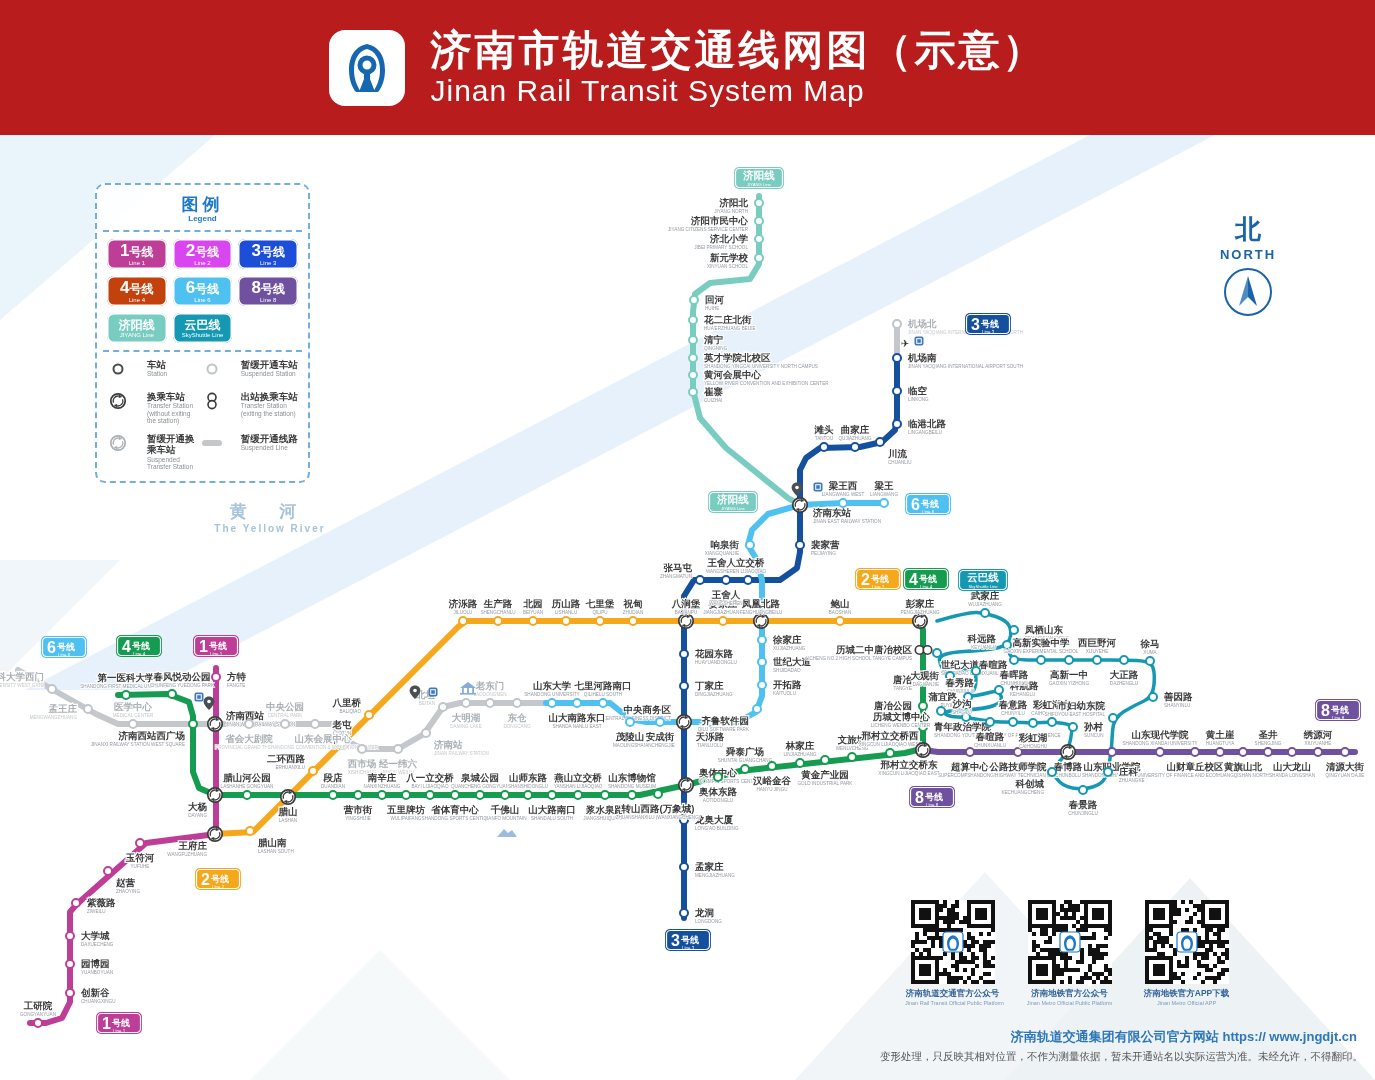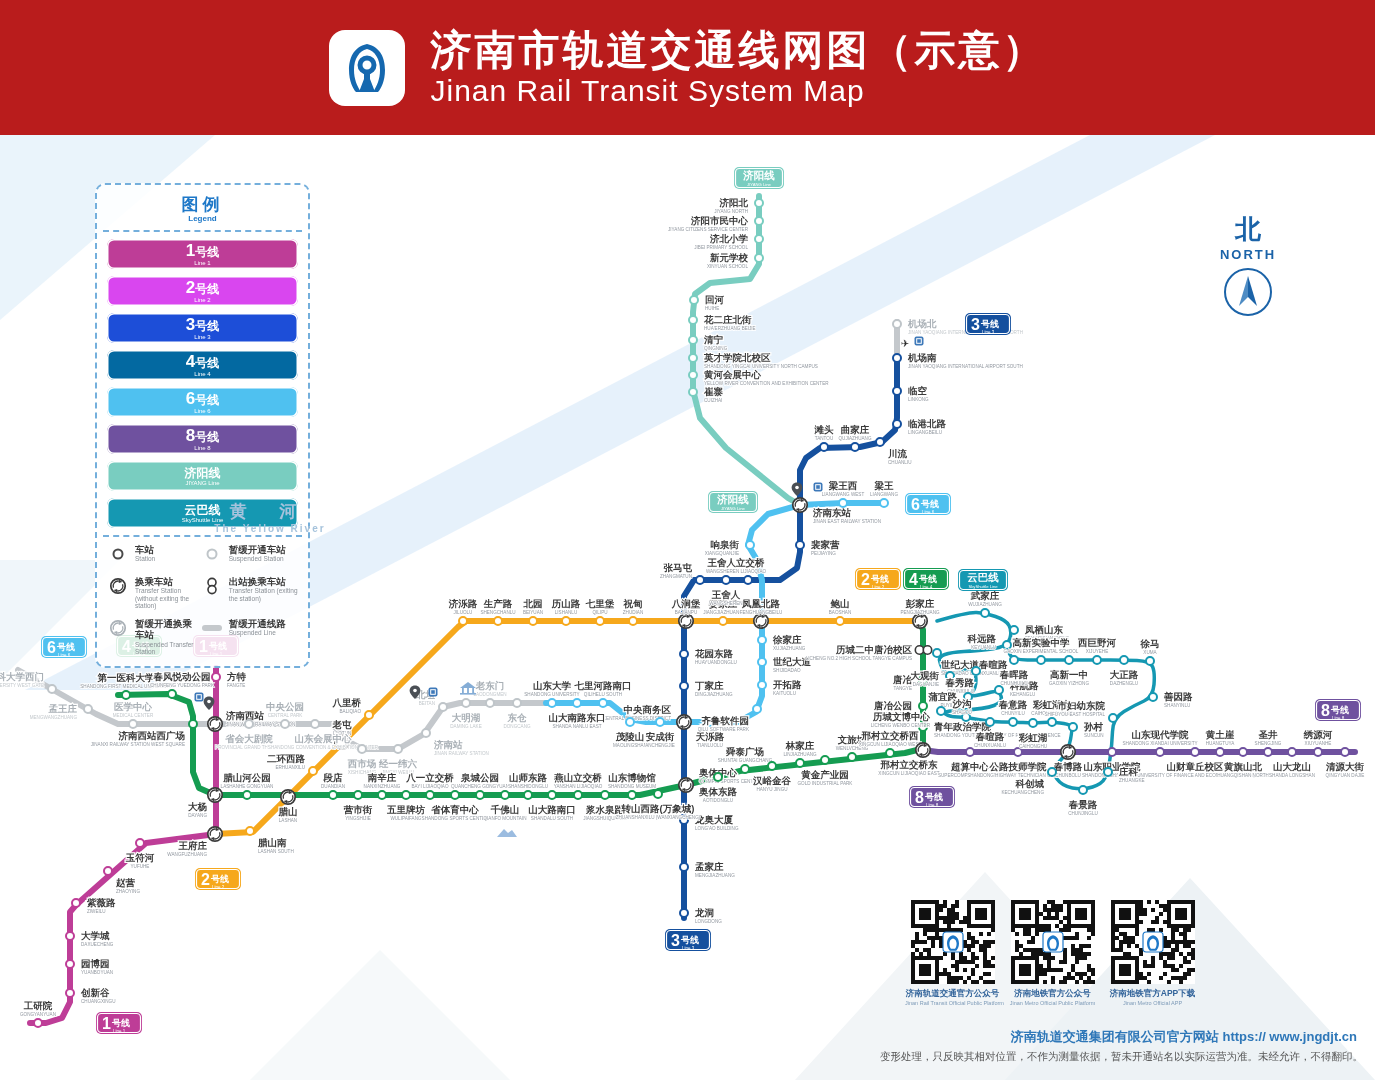--- a/index.html
+++ b/index.html
@@ -14,42 +14,42 @@
   .title-zh{font-size:41px;font-weight:bold;letter-spacing:3px;line-height:1.15;}
   .title-en{font-size:30px;font-weight:normal;letter-spacing:1px;}
   
   #map{position:absolute;left:0;top:0;}
   
   .legend{position:absolute;left:95px;top:183px;width:215px;border:2px dashed #74AFDC;border-radius:10px;
           background:rgba(255,255,255,.85);padding:8px 10px 10px;box-sizing:border-box;}
   .legend-title{text-align:center;color:#1E78C8;font-weight:bold;font-size:17px;letter-spacing:4px;}
   .legend-title-en{text-align:center;color:#1E78C8;font-size:8px;font-weight:bold;margin-top:-2px;}
   .legend-sep{border-top:2px dashed #74AFDC;margin:7px -4px;}
-  .lbadges{display:grid;grid-template-columns:repeat(1,1fr);gap:7px 6px;margin-top:4px;}
+  .lbadges{display:grid;grid-template-columns:repeat(3,1fr);gap:7px 6px;margin-top:4px;}
   .lbadge{height:30px;border-radius:7px;color:#fff;display:flex;flex-direction:column;align-items:center;justify-content:center;
           box-shadow:inset 0 0 0 1.5px #fff;line-height:1;}
   .lbadge .z{font-size:12px;font-weight:bold;}
   .lbadge .z b{font-size:17px;}
   .lbadge .e{font-size:6px;margin-top:1px;}
   .lsyms{display:grid;grid-template-columns:47% 53%;gap:8px 4px;}
-  .lsym{display:flex;align-items:flex-start;gap:6px;}
+  .lsym{display:flex;align-items:flex-start;gap:18px;}
   .lsym .t-zh{font-size:9.5px;font-weight:bold;color:#3B3B3B;line-height:1.2;}
   .lsym .t-en{font-size:6.5px;color:#8A9096;line-height:1.15;}
   
   .north{position:absolute;left:1212px;top:212px;width:72px;text-align:center;color:#1B63A8;}
   .north .n-zh{font-size:26px;font-weight:bold;}
   .north .n-en{font-size:13px;font-weight:bold;letter-spacing:2px;}
   .north .compass{width:44px;height:44px;border:2.5px solid #1B63A8;border-radius:50%;margin:6px auto 0;
                   display:flex;align-items:center;justify-content:center;}
   
   .river{position:absolute;left:195px;top:500px;color:#A6C3DC;text-align:center;width:150px;}
   .river .r-zh{font-size:17px;font-weight:bold;letter-spacing:14px;}
   .river .r-en{font-size:10px;font-weight:bold;letter-spacing:2px;}
   
-  .qr-row{position:absolute;left:905px;top:900px;display:flex;gap:5px;}
+  .qr-row{position:absolute;left:905px;top:900px;display:flex;gap:22px;}
   .qr-item{width:95px;text-align:center;}
   .qr-box{width:84px;height:84px;margin:0 auto;background:#fff;}
   .qr-zh{font-size:8.5px;font-weight:bold;color:#34659B;margin-top:4px;white-space:nowrap;}
   .qr-en{font-size:5.5px;color:#7E9BB8;white-space:nowrap;}
   .scan{position:absolute;left:1232px;top:928px;width:140px;text-align:center;color:#1E78C8;}
   .scan .s1{font-size:16px;font-weight:bold;}
   .scan .s2{font-size:16px;font-weight:bold;margin-top:2px;}
   .scan .s3{font-size:9px;font-weight:bold;margin-top:8px;color:#4A8CC4;line-height:1.35;}
   .site{position:absolute;right:18px;top:1028px;font-size:13px;font-weight:bold;color:#2E77B8;}
   .disclaimer{position:absolute;right:12px;top:1050px;font-size:10.5px;color:#555;}
@@ -1102,21 +1102,21 @@
           <span class="e">Line 1</span>
         </div>
         <div class="lbadge" style="background: #d946ef;">
           <span class="z"><b>2</b>号线</span>
           <span class="e">Line 2</span>
         </div>
         <div class="lbadge" style="background: #1d4ed8;">
           <span class="z"><b>3</b>号线</span>
           <span class="e">Line 3</span>
         </div>
-        <div class="lbadge" style="background: #0369a1;">
+        <div class="lbadge" style="background: #c2410c;">
           <span class="z"><b>4</b>号线</span>
           <span class="e">Line 4</span>
         </div>
         <div class="lbadge" style="background: rgb(79, 193, 240);">
           <span class="z"><b>6</b>号线</span>
           <span class="e">Line 6</span>
         </div>
         <div class="lbadge" style="background: rgb(111, 81, 159);">
           <span class="z"><b>8</b>号线</span>
           <span class="e">Line 8</span>

